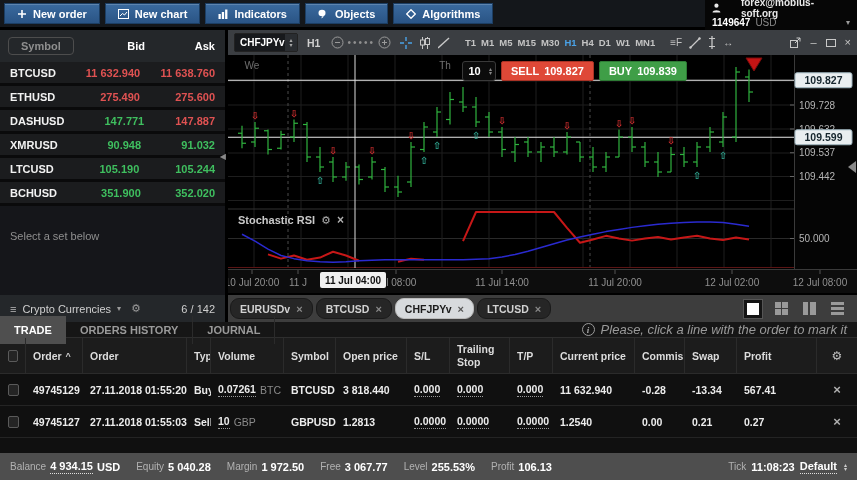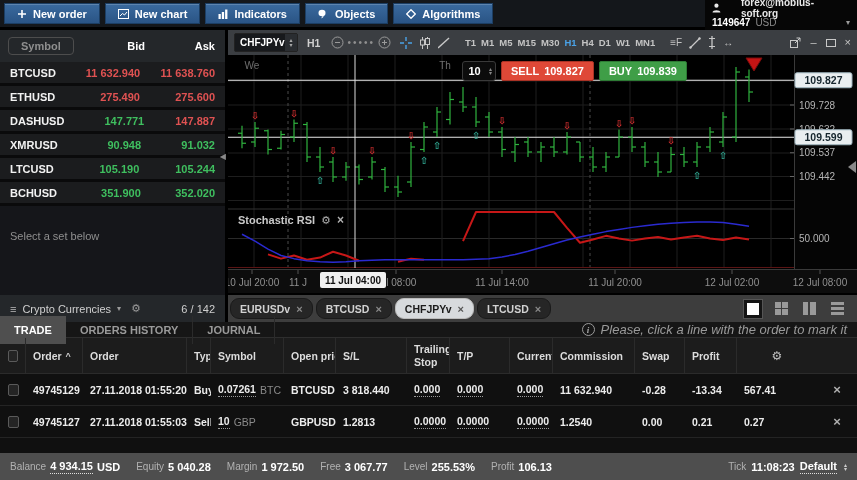--- a/index.html
+++ b/index.html
@@ -636,20 +636,23 @@
           <span>Order</span>
           <span class="sort-caret">^</span>
         </div>
         <div class="hc">
           <span>Order</span>
         </div>
         <div class="hc">
           <span>Type</span>
         </div>
         <div class="hc">
+          <span>Volume</span>
+        </div>
+        <div class="hc">
           <span>Symbol</span>
         </div>
         <div class="hc">
           <span>Open price</span>
         </div>
         <div class="hc">
           <span>S/L</span>
         </div>
         <div class="hc wrap">
           <span>Trailing Stop</span>

